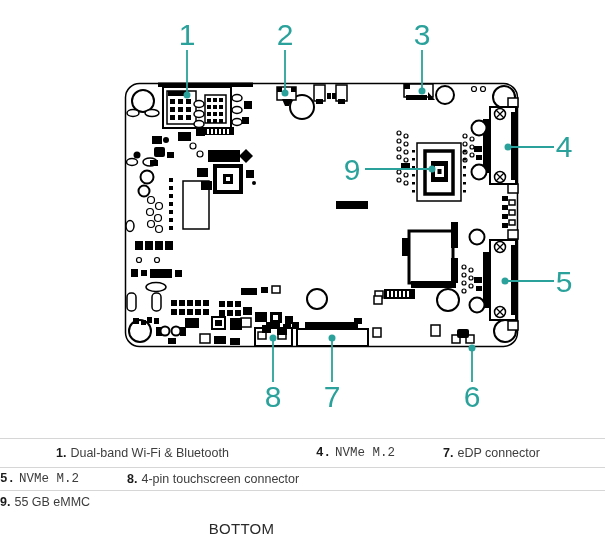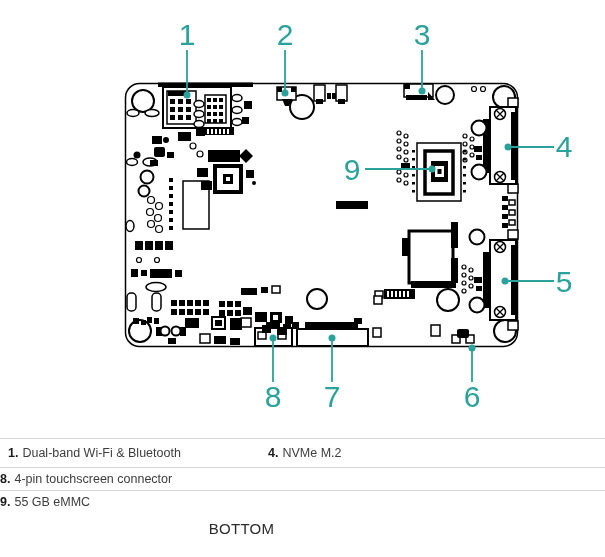--- a/index.html
+++ b/index.html
@@ -16,24 +16,24 @@
 
   
   .callout-line{stroke:#2aa29b;stroke-width:1.8;fill:none;}
   .callout-dot{fill:#2aa29b;stroke:none;}
   .callout-num{fill:#2aa29b;font-size:30px;font-family:"Liberation Sans",sans-serif;text-anchor:middle;}
 
   
   .legend{position:absolute;left:0;top:438px;width:605px;}
   .legend-row{display:flex;align-items:center;border-top:1px solid #d6d6d6;height:22px;
               font-size:12.5px;color:#3d3d3d;}
-  .legend-row.first{height:28px;}
+  .legend-row.first{height:28px;padding-left:48px;}
   .cell{white-space:nowrap;overflow:hidden;}
   .c1{flex:0 0 260px;padding-left:8px;}
-  .c2{flex:0 0 127px;}
+  .c2{flex:0 0 127px;font-family:Liberation Mono, monospace;}
   .c3{flex:1 1 auto;}
   .num{font-weight:bold;color:#1b1b1b;margin-right:4px;}
 
   .bottom-label{position:absolute;top:520px;left:0;width:483px;text-align:center;
                 font-size:15px;color:#2a2a2a;letter-spacing:.3px;}
 </style>
 </head>
 <body>
 
 <div class="stage">
@@ -417,22 +417,24 @@
     <line x1="365" y1="169" x2="429" y2="169" class="callout-line"></line>
     <circle cx="432" cy="169" r="3.5" class="callout-dot"></circle>
     <text x="352" y="180" class="callout-num">9</text>
   </g>
 </svg>
 
   <div class="legend">
     <div class="legend-row first">
       <div class="cell c1"><span class="num">1.</span><span>Dual-band Wi-Fi &amp; Bluetooth</span></div>
       <div class="cell c2"><span class="num">4.</span><span>NVMe M.2</span></div>
+      <div class="cell c3"><span class="num">7.</span><span>eDP connector</span></div>
     </div>
     <div class="legend-row">
+      <div class="cell c2"><span class="num">5.</span><span>NVMe M.2</span></div>
       <div class="cell c3"><span class="num">8.</span><span>4-pin touchscreen connector</span></div>
     </div>
     <div class="legend-row">
       <div class="cell c3"><span class="num">9.</span><span>55 GB eMMC</span></div>
     </div>
   </div>
 
   <div class="bottom-label">BOTTOM</div>
 </div>
 

